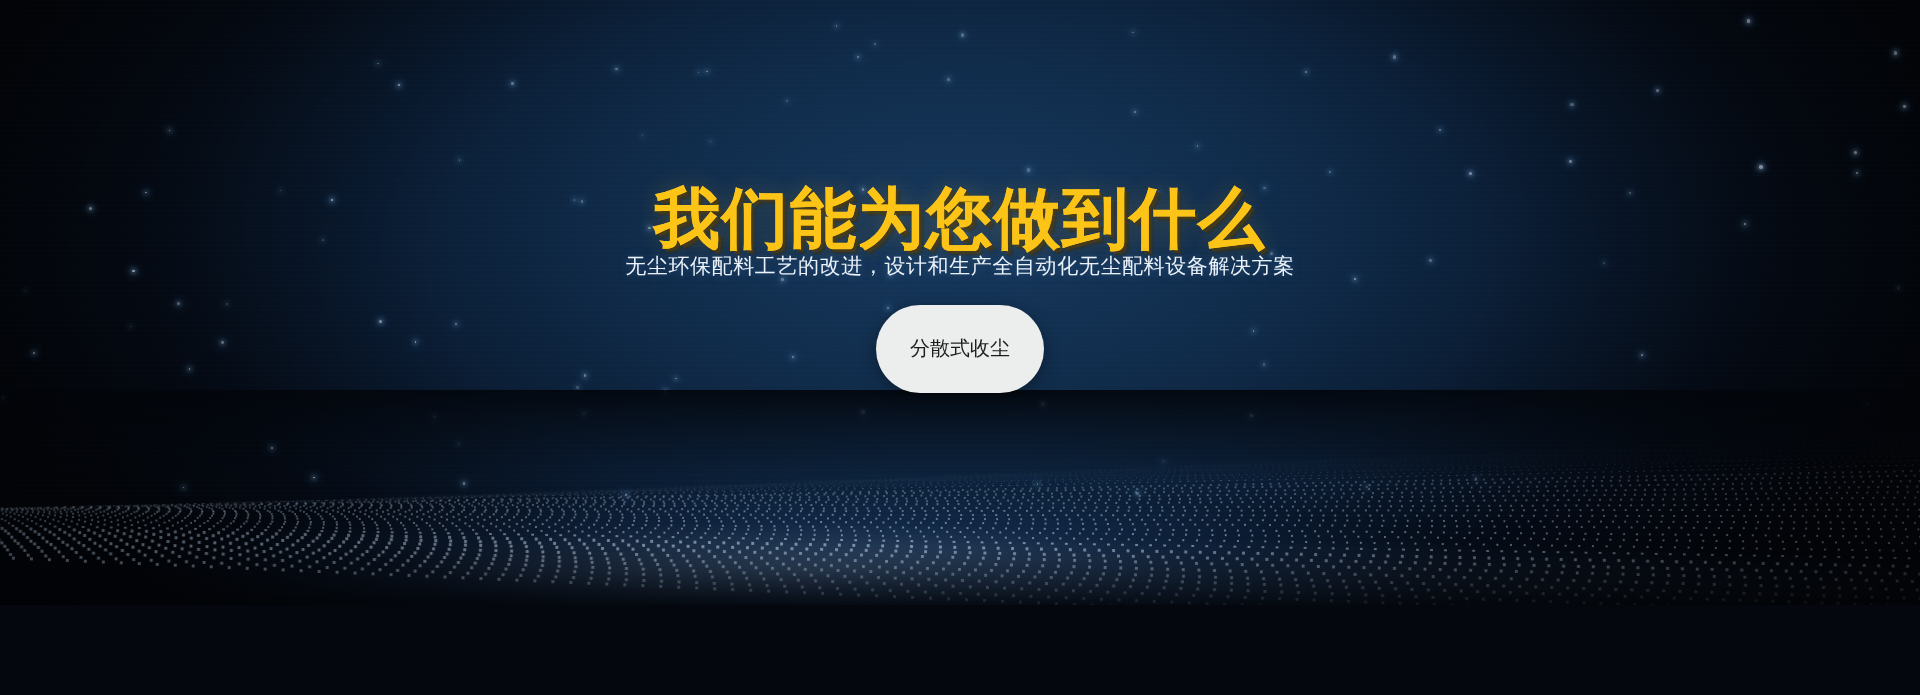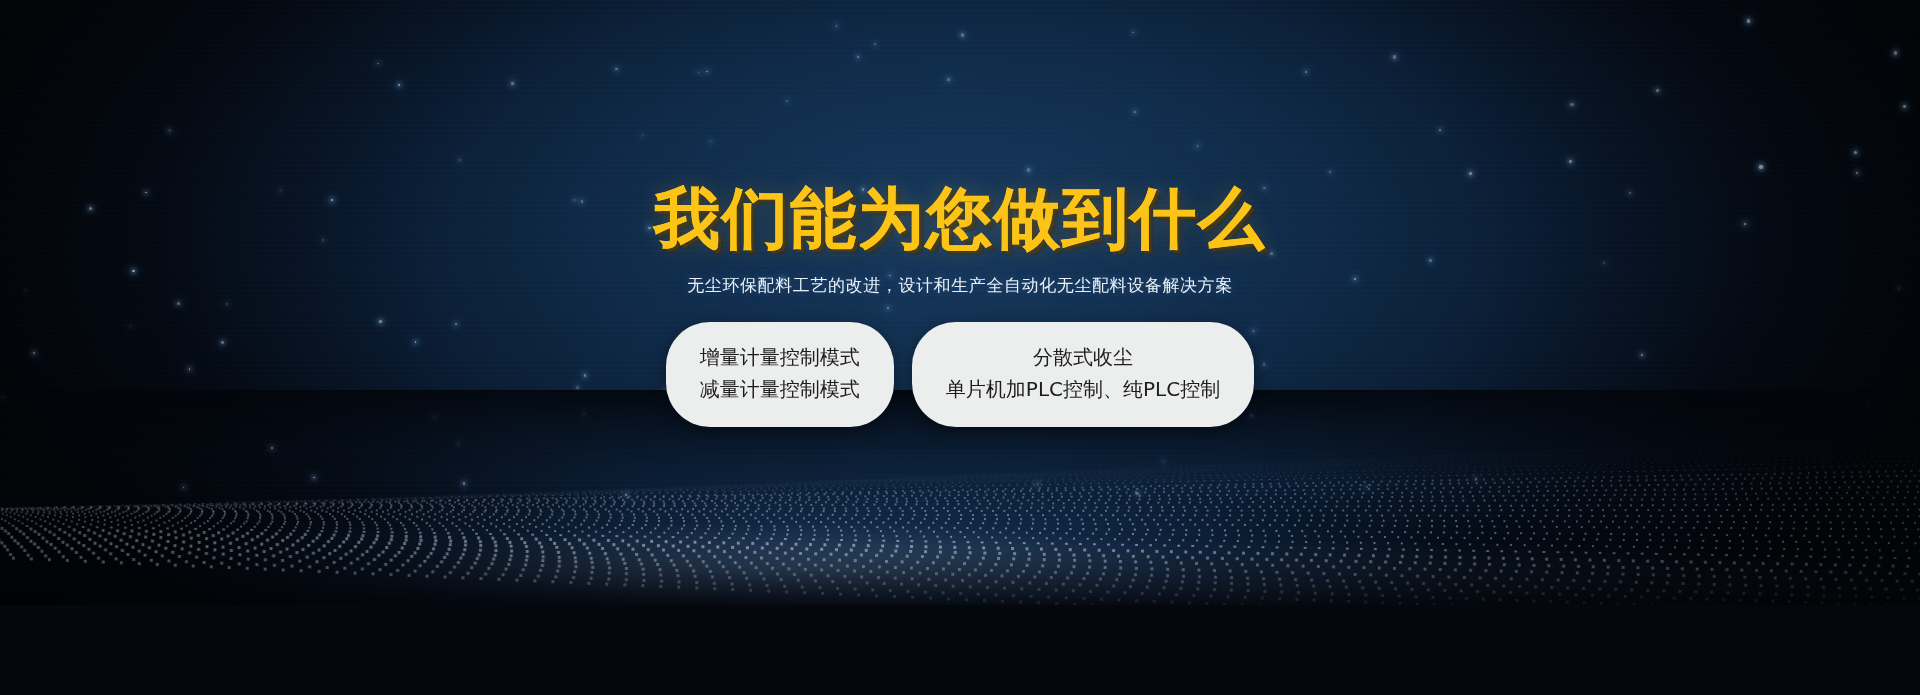--- a/index.html
+++ b/index.html
@@ -104,23 +104,22 @@
   }
   #eyebrow {
     font-family:"Liberation Serif", "DejaVu Serif", serif;
     font-size:29px;
     letter-spacing:2.5px;
     color:#f2f6fb;
     text-shadow:0 0 10px rgba(120,170,225,.45);
   }
 
   #subline {
-    margin-top:22px;
     font-family:Liberation Serif, serif;
-    font-size:17px;
+    font-size:21px;
     letter-spacing:.6px;
     color:#eaf1f8;
     text-shadow:0 0 8px rgba(60,110,170,.55);
   }
 
   #cards {
     margin-top:25px;
     display:flex; align-items:center; justify-content:center;
     gap:18px;
   }
@@ -291,25 +290,20 @@
   <div id="content">
 
     <h1 id="headline">我们能为您做到什么</h1>
 
 
     <p id="subline">无尘环保配料工艺的改进，设计和生产全自动化无尘配料设备解决方案</p>
 
     <div id="cards">
 
 
-      <div class="card">
-        <span class="card-line">增量计量控制模式</span>
-        <span class="card-line">减量计量控制模式</span>
-      </div>
 
       <div class="card">
         <span class="card-line">分散式收尘</span>
-        <span class="card-line">单片机加PLC控制、纯PLC控制</span>
       </div>
 
     </div>
   </div>
 </div>
 
 </body></html>

